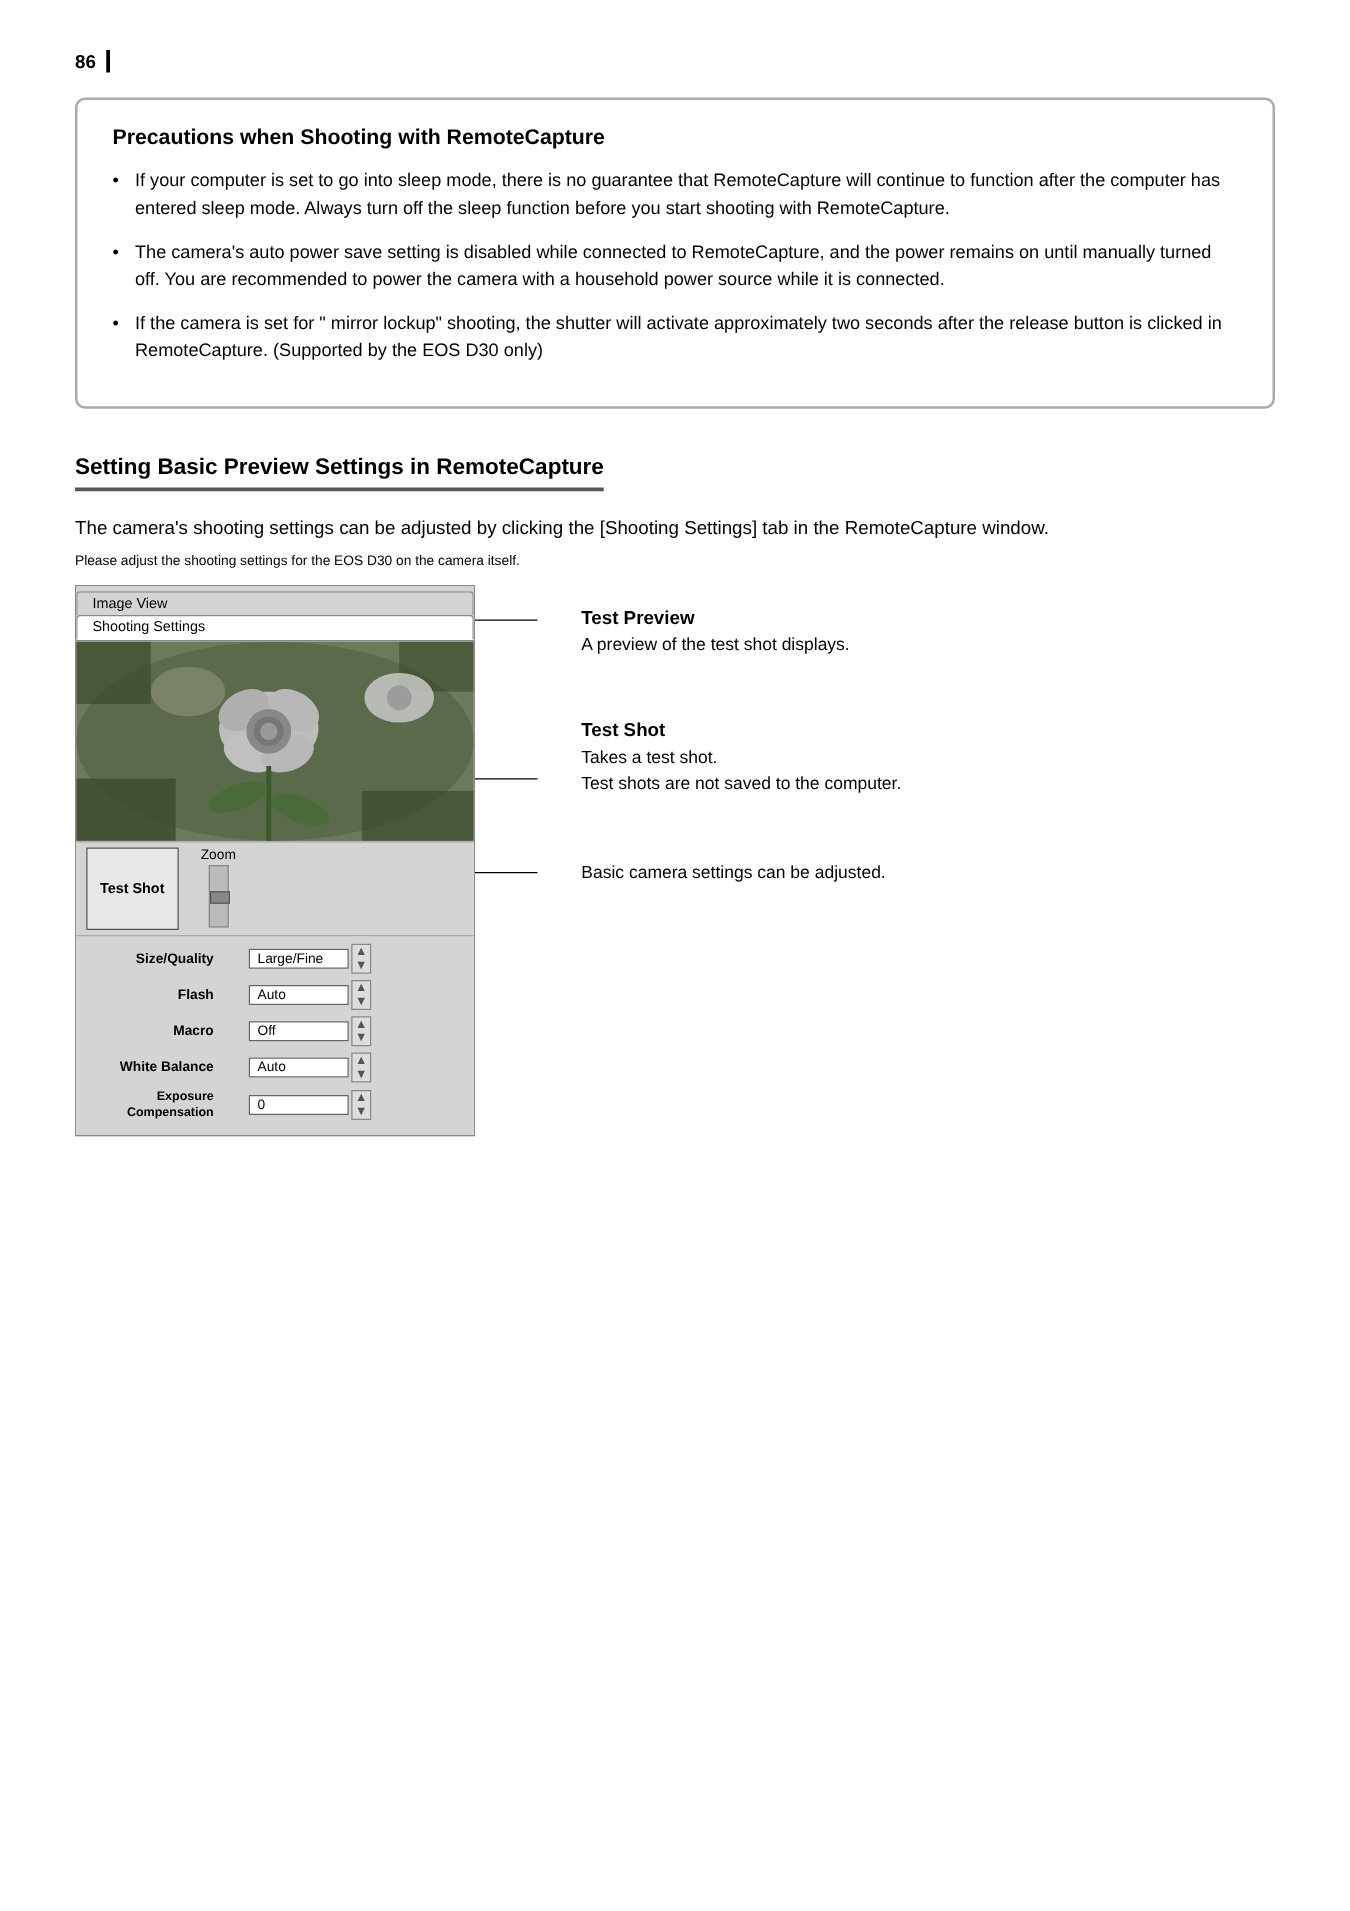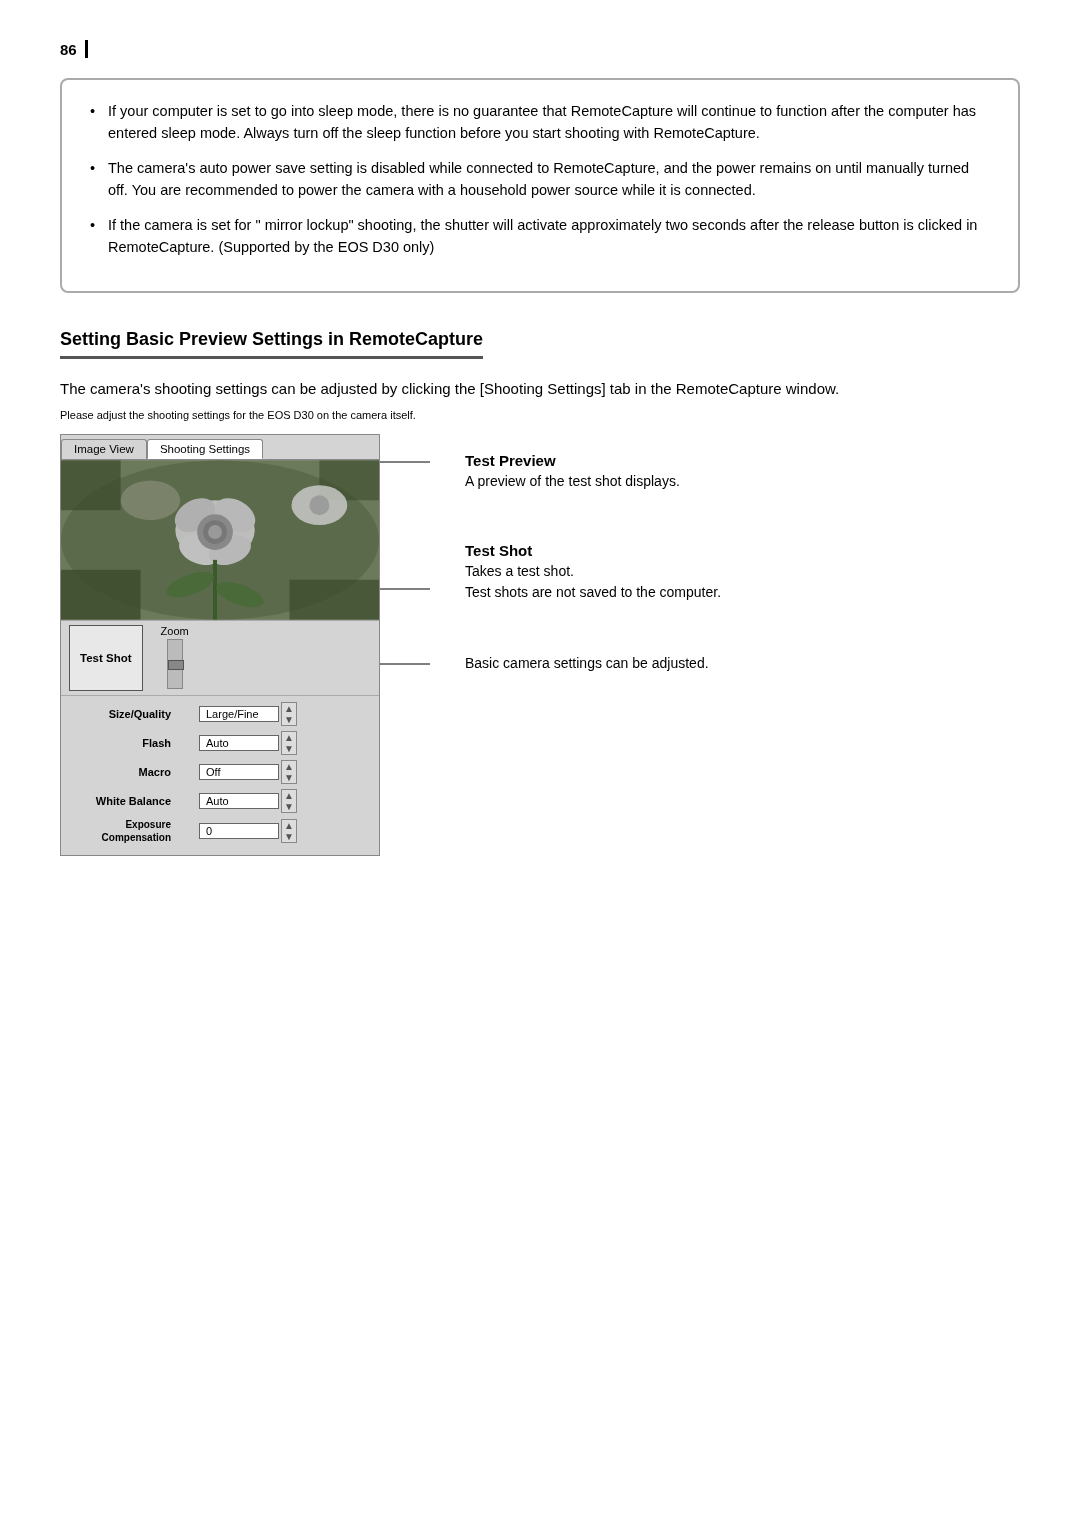--- a/index.html
+++ b/index.html
@@ -107,20 +107,21 @@
       width: 320px;
       flex-shrink: 0;
       font-size: 12px;
     }
 
     .window-tabs {
       display: flex;
       background: #d4d4d4;
       border-bottom: 1px solid #888;
       padding-top: 4px;
+      flex-direction: column;
     }
 
     .window-tab {
       padding: 3px 12px;
       border: 1px solid #888;
       border-bottom: none;
       background: #d4d4d4;
       font-size: 11.5px;
       cursor: pointer;
       border-radius: 3px 3px 0 0;
@@ -274,20 +275,21 @@
     }
   </style>
 </head>
 <body>
 
 <div class="page-number">
   <span>86</span>
 </div>
 
 <div class="precautions-box">
+  <div class="precautions-title">Precautions when Shooting with RemoteCapture</div>
   <ul>
     <li>If your computer is set to go into sleep mode, there is no guarantee that RemoteCapture will continue to function after the computer has entered sleep mode. Always turn off the sleep function before you start shooting with RemoteCapture.</li>
     <li>The camera's auto power save setting is disabled while connected to RemoteCapture, and the power remains on until manually turned off. You are recommended to power the camera with a household power source while it is connected.</li>
     <li>If the camera is set for " mirror lockup" shooting, the shutter will activate approximately two seconds after the release button is clicked in RemoteCapture. (Supported by the EOS D30 only)</li>
   </ul>
 </div>
 
 <div>
   <div class="section-heading">Setting Basic Preview Settings in RemoteCapture</div>
 </div>

